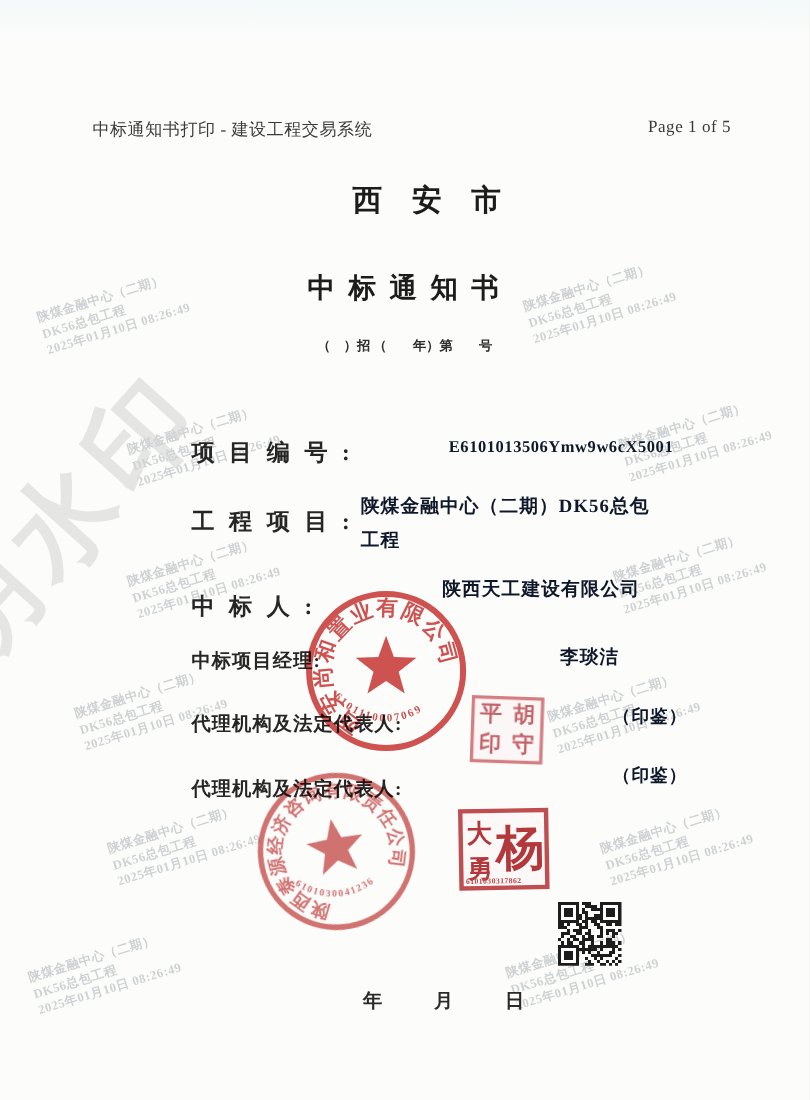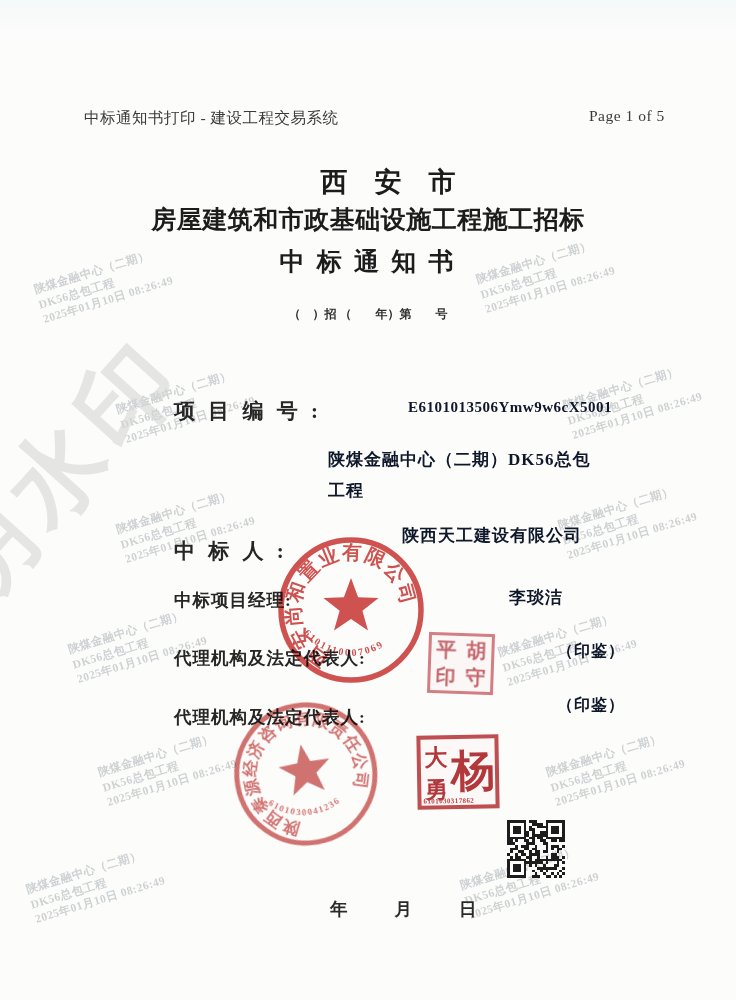--- a/index.html
+++ b/index.html
@@ -119,27 +119,27 @@
       </div>
     </div>
   <div class="wm-big">明水印</div>
 
   <div class="content">
 
     <div class="hdr" style="left:84px;top:108px;">中标通知书打印 - 建设工程交易系统</div>
     <div class="hdr" style="left:589px;top:107px;">Page 1 of 5</div>
 
     <div class="t1">西　安　市</div>
-    <div class="t2">房屋建筑和市政基础设施工程施工招标</div>
     <div class="t3">中 标 通 知 书</div>
     <div class="docno">（　）招 （　　年）第　　号</div>
 
     <div class="lbl" style="top:397px;">项 目 编 号 :</div>
     <div class="val mono-no" style="left:408px;top:399px;">E6101013506Ymw9w6cX5001</div>
 
+    <div class="lbl" style="top:460px;">工 程 项 目 :</div>
     <div class="val val-pre" style="left:328px;top:444px;">陕煤金融中心（二期）DK56总包
 工程</div>
 
     <div class="lbl" style="top:525px;margin-top:12px;">中  标  人 :</div>
     <div class="val" style="left:402px;top:524px;">陕西天工建设有限公司</div>
 
     <div class="lbl2" style="top:588px;">中标项目经理:</div>
     <div class="val" style="left:509px;top:586px;">李琰洁</div>
 
     <div class="lbl2" style="top:646px;">代理机构及法定代表人:</div>

